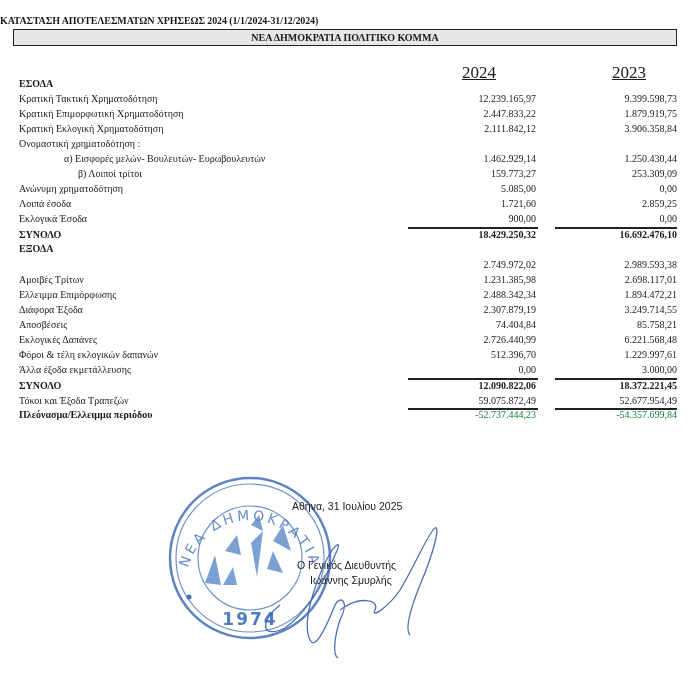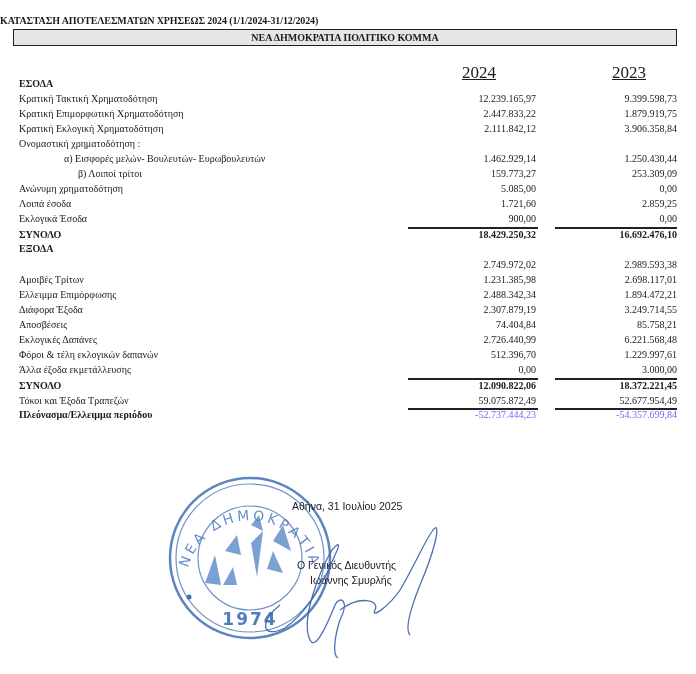--- a/index.html
+++ b/index.html
@@ -11,21 +11,21 @@
                border: 1.5px solid #222; background: #e6e6e6; text-align: center;
                font-weight: bold; font-size: 10px; line-height: 15px; }
   .yearhdr { position: absolute; top: 63px; font-weight: normal; font-size: 17px;
              text-decoration: underline; text-align: right; }
   .row { position: absolute; left: 0; width: 696px; height: 15px; font-size: 10px; line-height: 15px; }
   .row .lbl { position: absolute; left: 19px; white-space: nowrap; }
   .row .lbl.indent { left: 64px; }
   .row .v24 { position: absolute; right: 160px; text-align: right; white-space: nowrap; font-family: Liberation Serif, serif; }
   .row .v23 { position: absolute; right: 19px; text-align: center; white-space: nowrap; }
   .row.bold { font-weight: bold; }
-  .row.neg .v24, .row.neg .v23 { color: #8b5cf6; }
+  .row.neg .v24, .row.neg .v23 { color: #15803d; }
   .sep { position: absolute; height: 1.5px; background: #222; }
   .stamp { position: absolute; left: 165px; top: 473px; width: 170px; height: 170px; }
   .place-date { position: absolute; left: 292px; top: 500px; font-family: "Liberation Sans", "DejaVu Sans", sans-serif;
                 font-size: 10.5px; color: #1a1a1a; }
   .signer-title { position: absolute; left: 297px; top: 559px; font-family: "Liberation Sans", "DejaVu Sans", sans-serif;
                   font-size: 10.5px; color: #1a1a1a; }
   .signer-name { position: absolute; left: 310px; top: 574px; font-family: "Liberation Sans", "DejaVu Sans", sans-serif;
                  font-size: 10.5px; color: #1a1a1a; }
   .signature { position: absolute; left: 240px; top: 510px; width: 210px; height: 150px; }
 </style>

